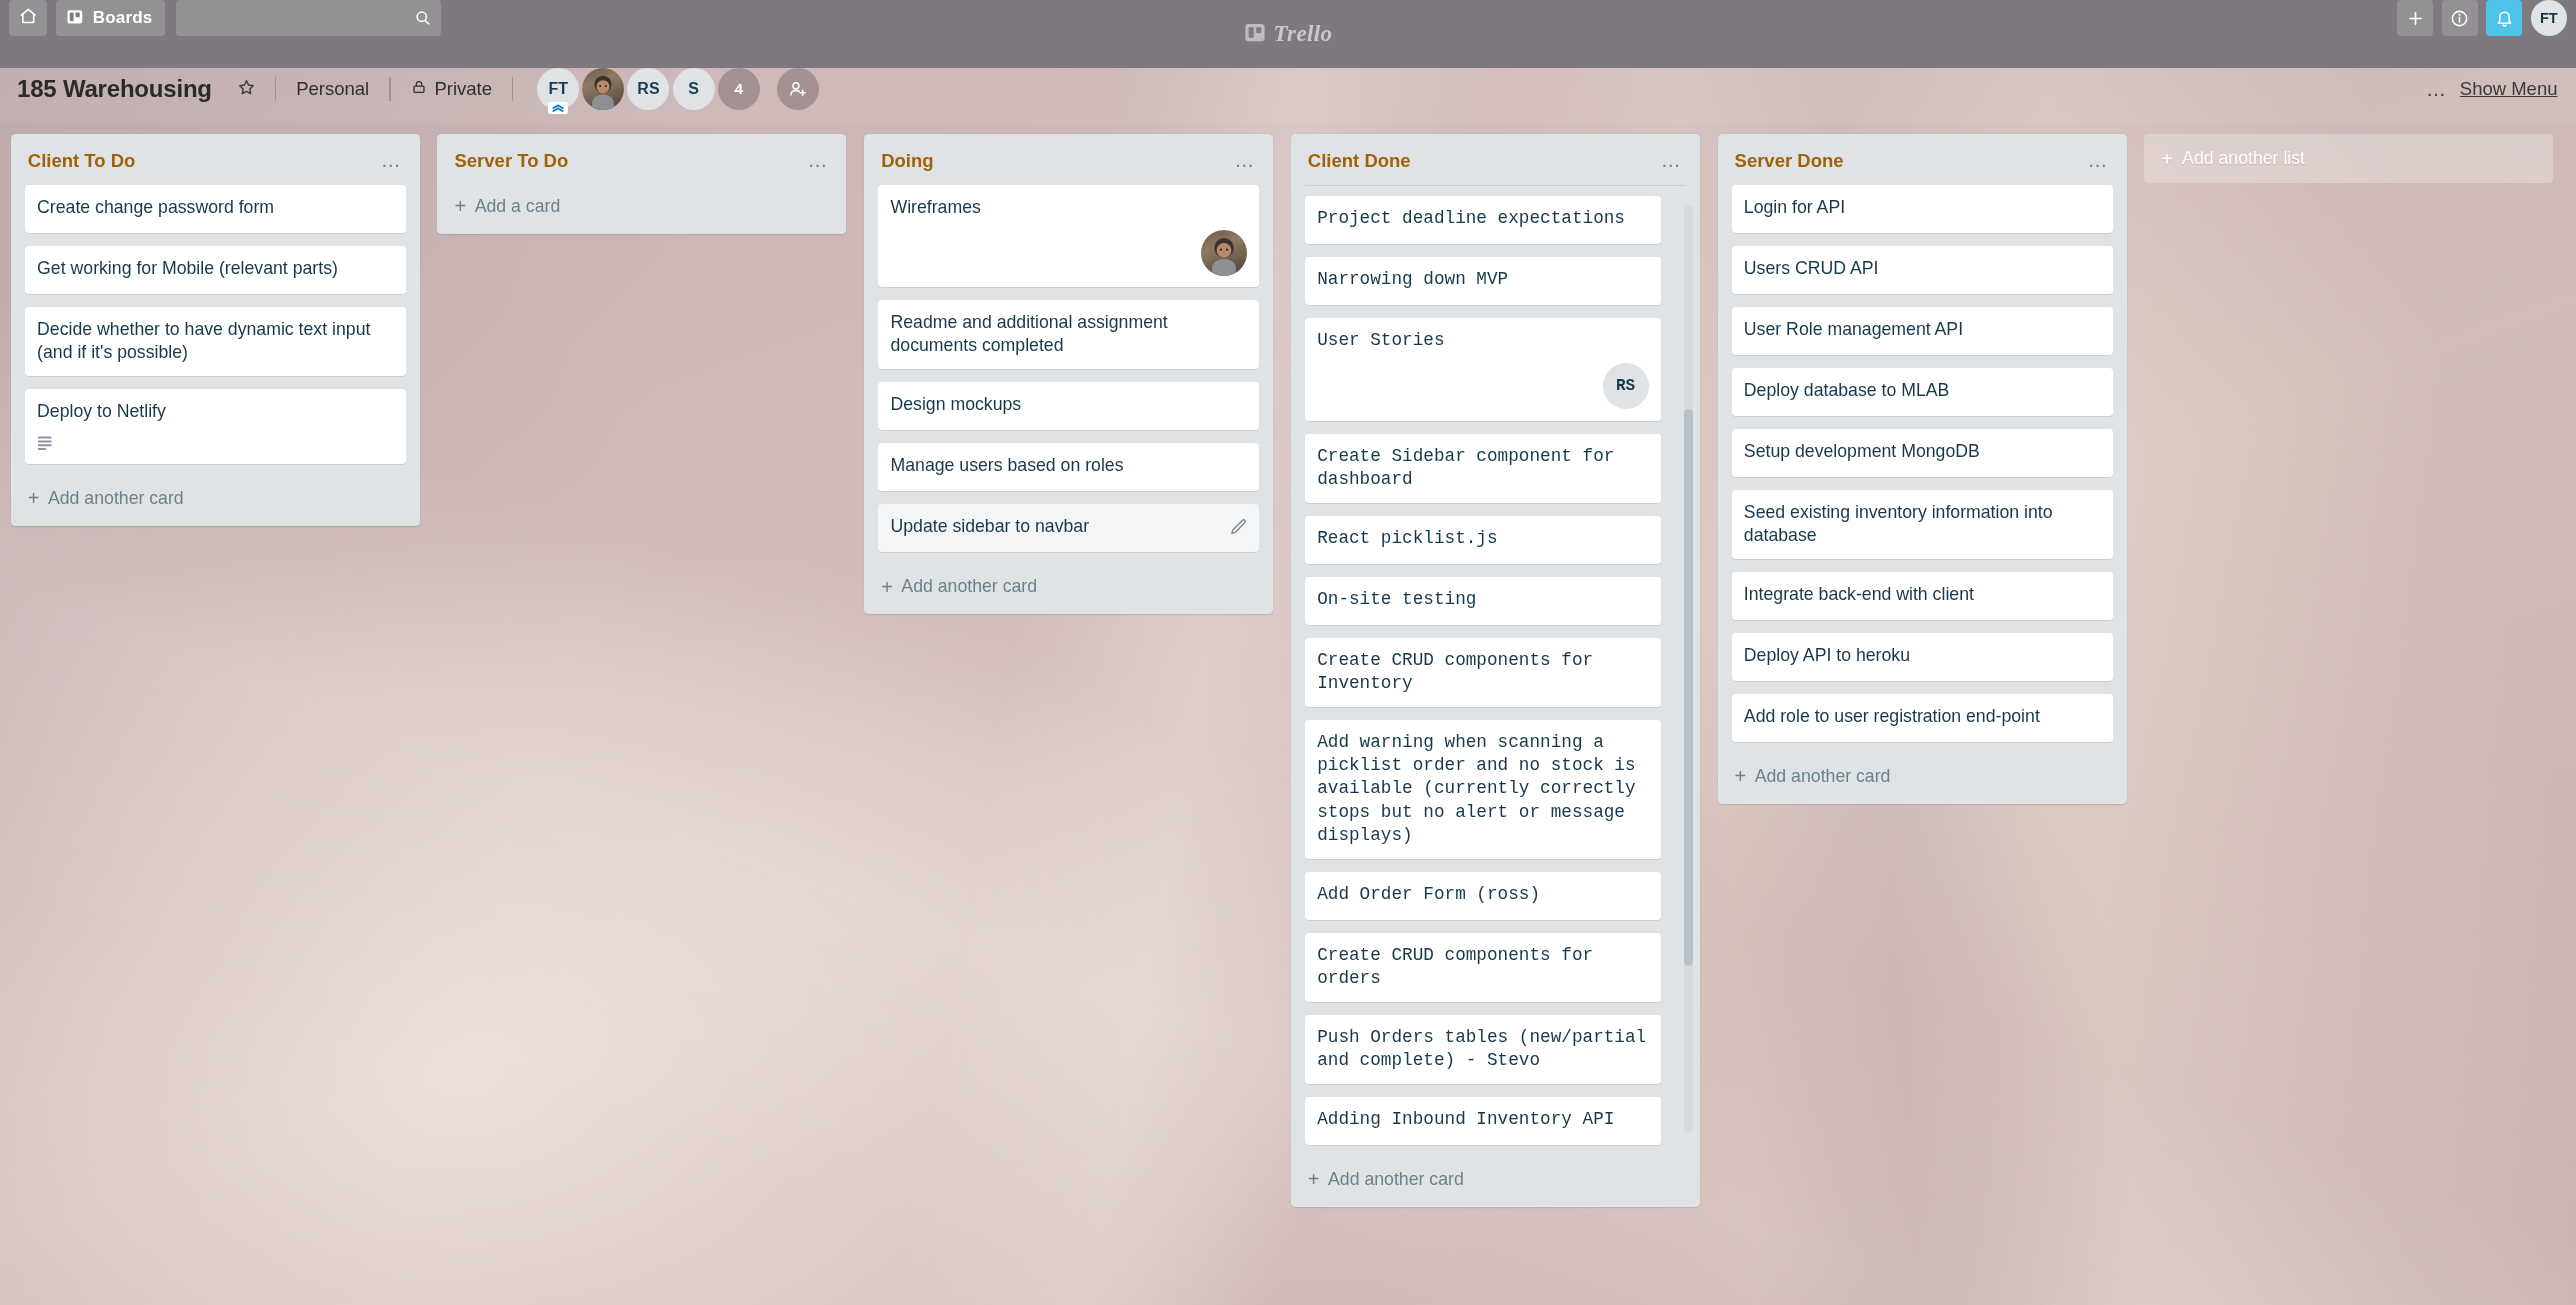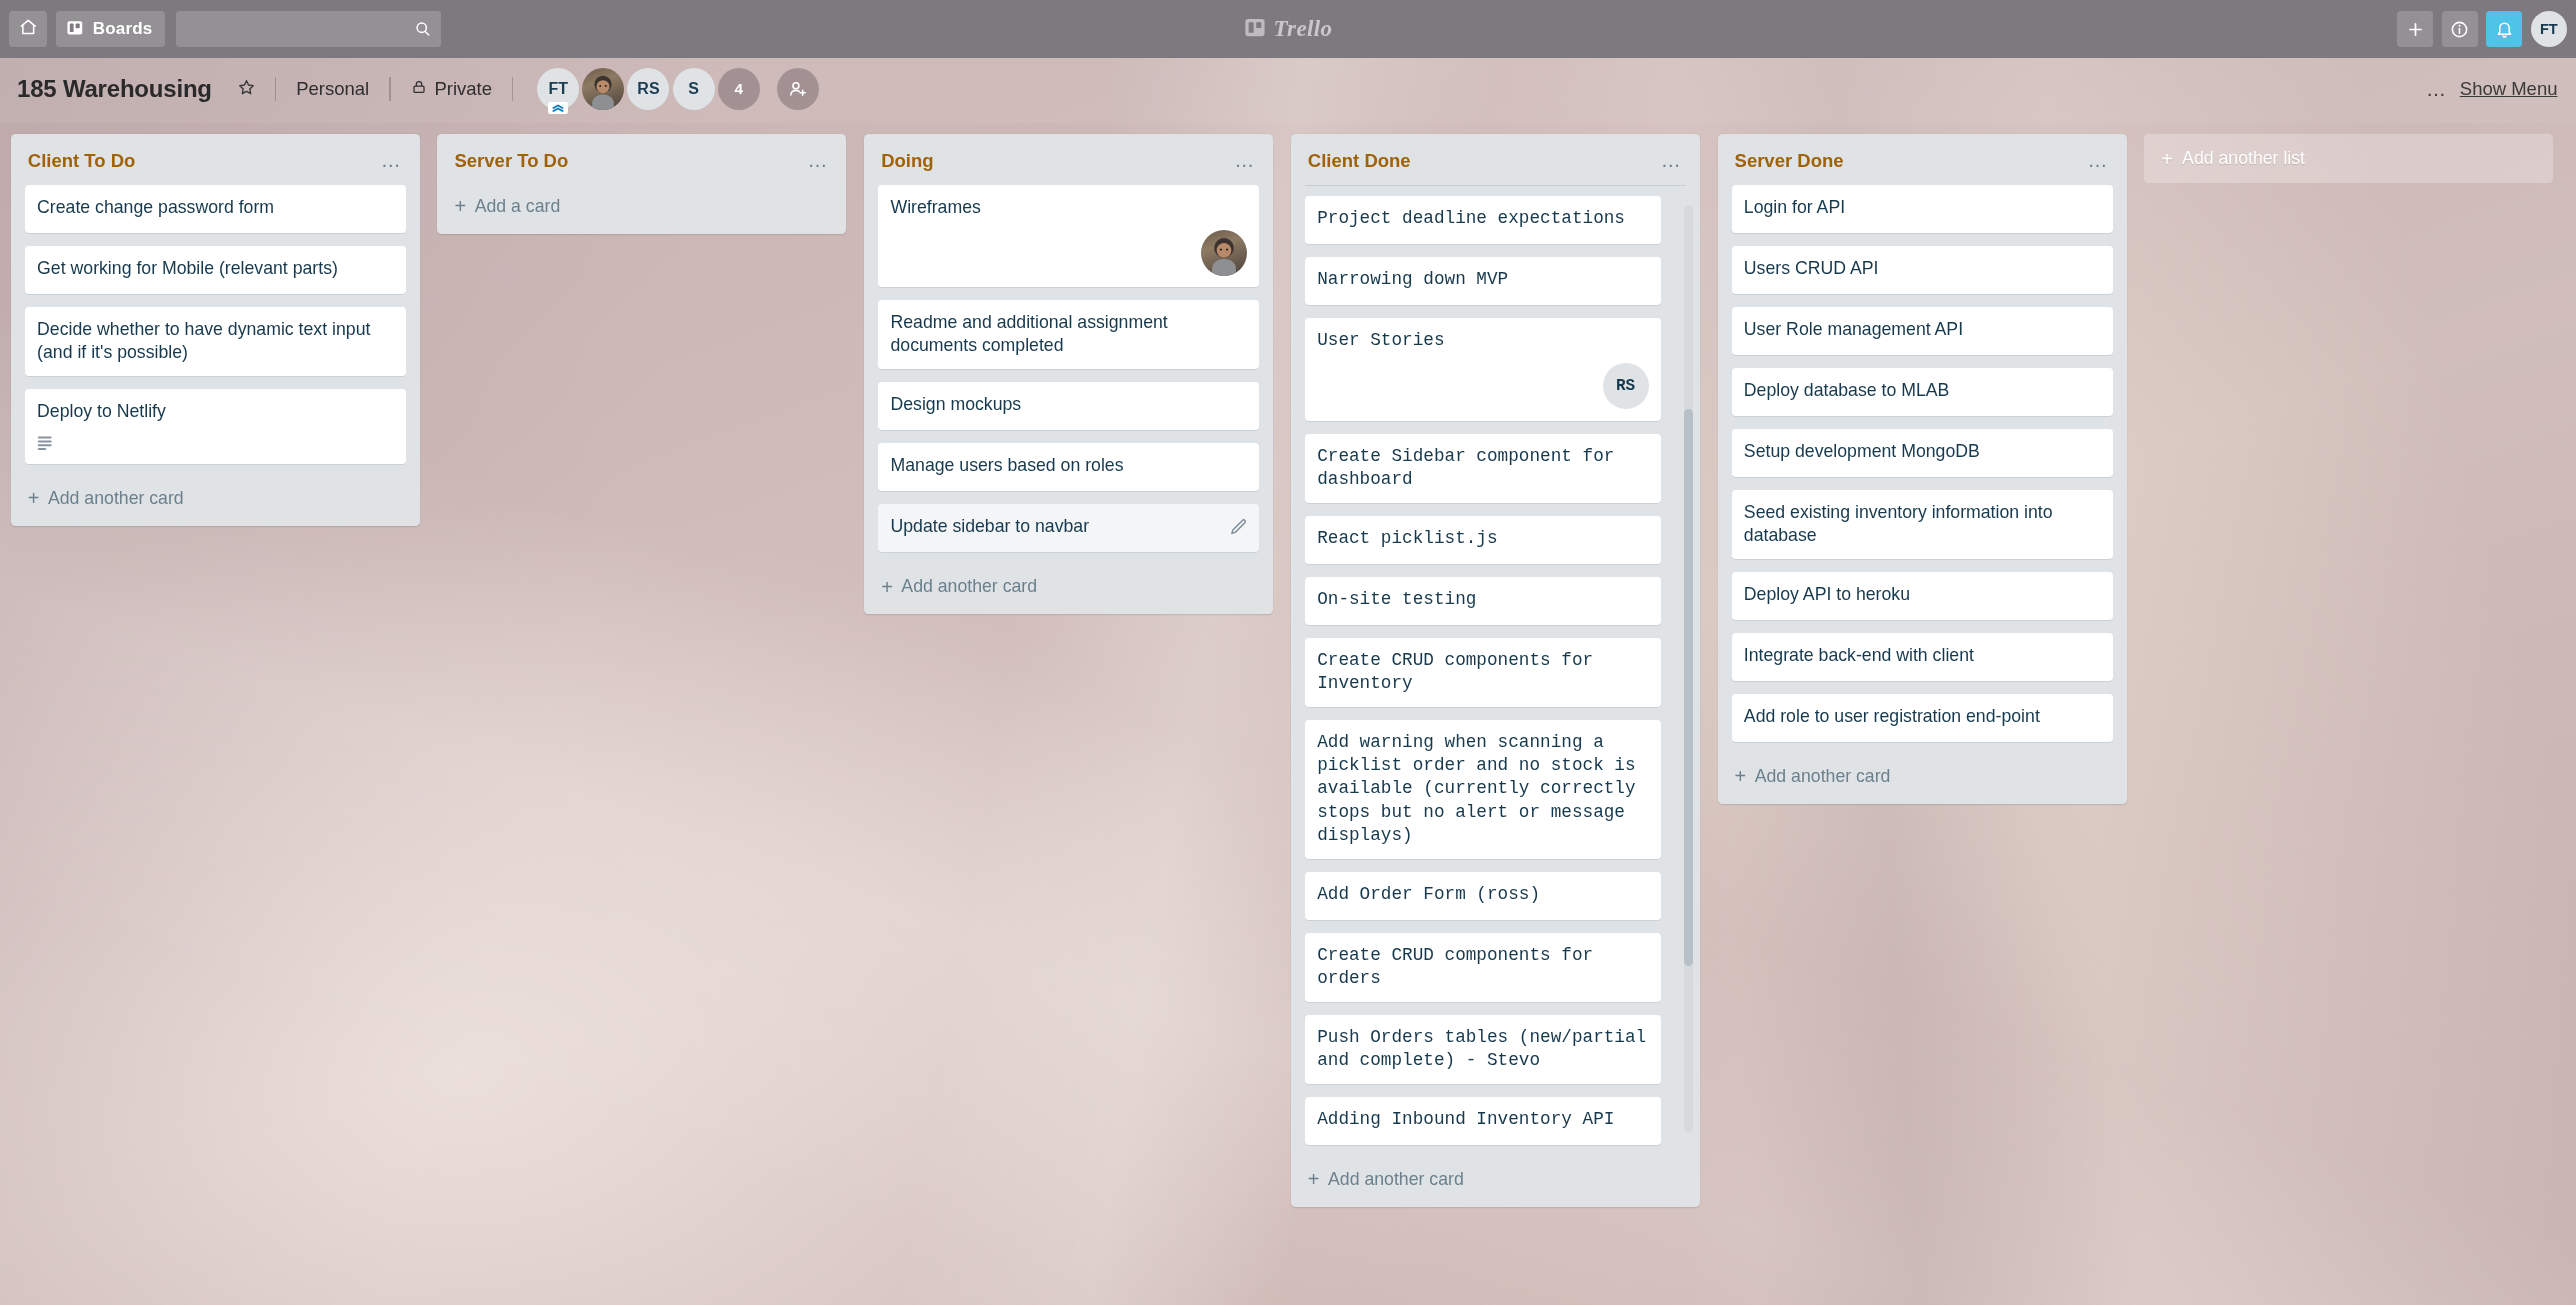--- a/index.html
+++ b/index.html
@@ -28,23 +28,23 @@
     position: absolute; inset: 0;
     background:
       linear-gradient(100deg, rgba(255,255,255,0) 40%, rgba(255,252,248,0.22) 47%, rgba(255,255,255,0) 54%),
       linear-gradient(86deg, rgba(160,140,143,0) 66%, rgba(160,140,143,0.22) 72%, rgba(160,140,143,0) 80%),
       linear-gradient(200deg, rgba(255,255,255,0) 55%, rgba(255,250,246,0.18) 68%, rgba(255,255,255,0) 82%);
   }
 
   
   #top-bar {
     position: absolute; top: 0; left: 0;
-    width: 2576px; height: 58px;
+    width: 2576px; height: 68px;
     background: #7d797e;
-    display: flex; align-items: center;
+    display: flex; align-items: flex-start;
     padding: 0 9.2px;
     z-index: 30;
   }
   .tb-btn {
     height: 36px;
     border-radius: 3.8px;
     background: rgba(255,255,255,0.18);
     display: flex; align-items: center;
     color: #fff;
     cursor: pointer;
@@ -537,24 +537,24 @@
         <div class="card">
           <div class="card-title">Deploy database to MLAB</div>
         </div>
         <div class="card">
           <div class="card-title">Setup development MongoDB</div>
         </div>
         <div class="card">
           <div class="card-title">Seed existing inventory information into database</div>
         </div>
         <div class="card">
+          <div class="card-title">Integrate back-end with client</div>
+        </div>
+        <div class="card">
           <div class="card-title">Deploy API to heroku</div>
-        </div>
-        <div class="card">
-          <div class="card-title">Integrate back-end with client</div>
         </div>
         <div class="card">
           <div class="card-title">Add role to user registration end-point</div>
         </div>
       </div>
       <div class="add-card">
         <span class="plus-glyph">+</span>
                    <span>Add another card</span>
       </div>
     </div>

